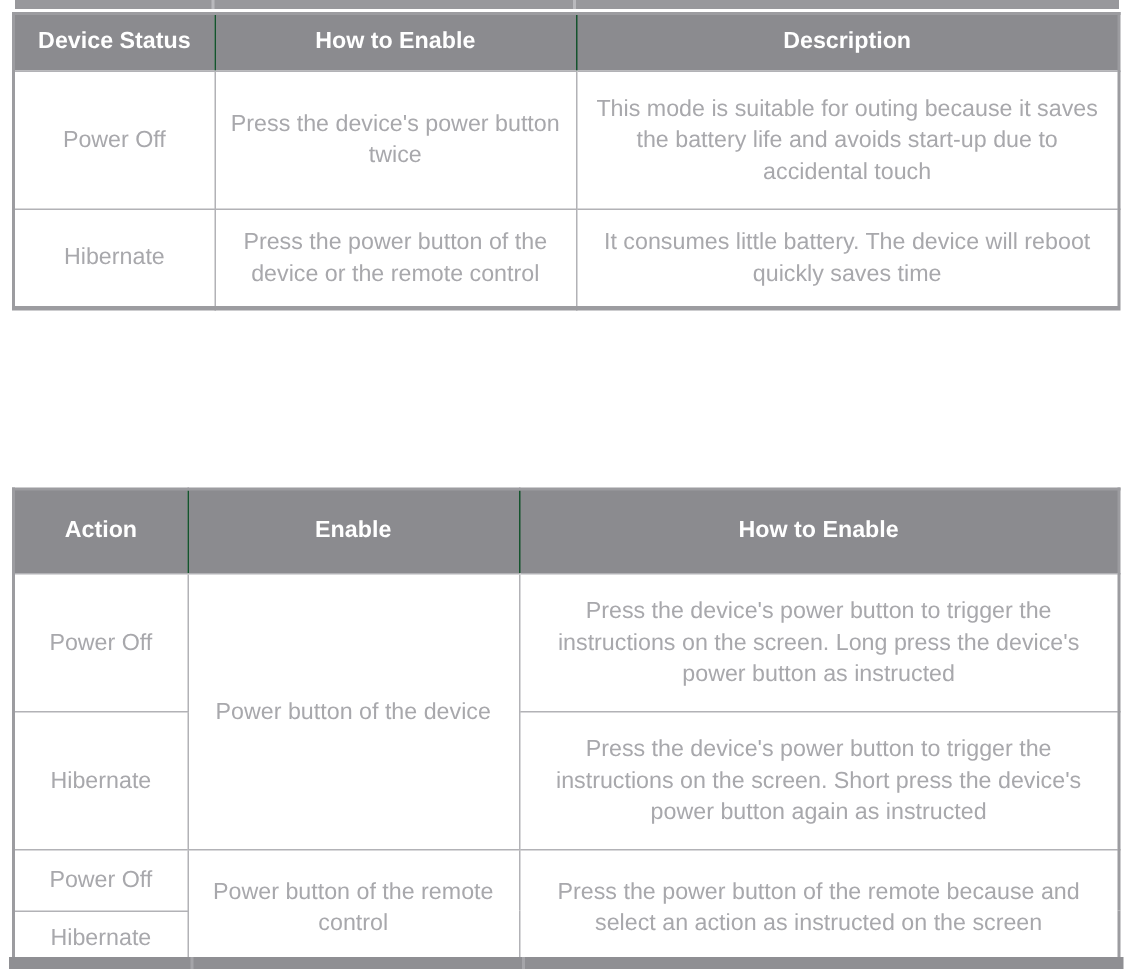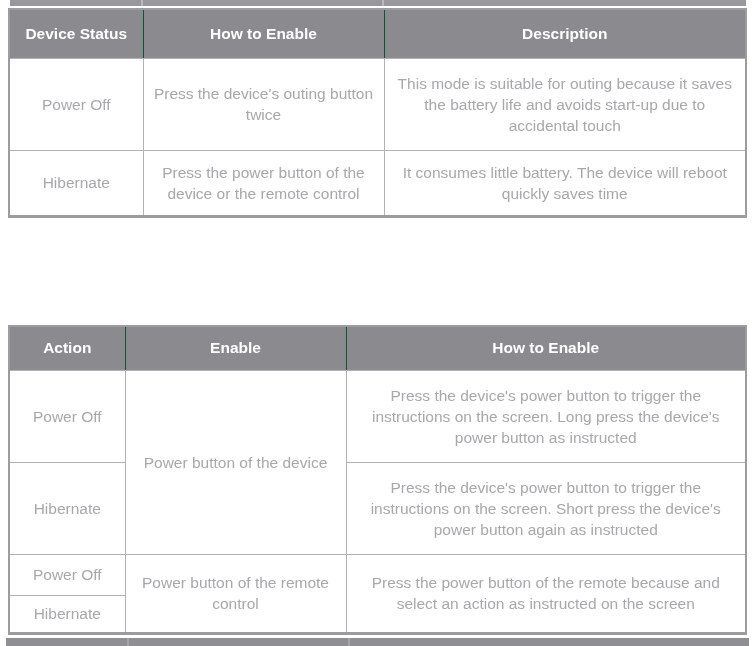--- a/index.html
+++ b/index.html
@@ -49,26 +49,26 @@
     border: 1px solid #b2b2b6;
     color: #a8a8ac;
     font-size: 15.5px;
     line-height: 21px;
     text-align: center;
     vertical-align: middle;
     padding: 3px 8px;
   }
 
   
-  #table1 thead tr { height: 49px; }
+  #table1 thead tr { height: 38px; }
   #table1 tbody tr:nth-child(1) { height: 92px; }
   #table1 tbody tr:nth-child(2) { height: 66px; }
   #table1 tbody tr:nth-child(3) { height: 65px; }
 
-  #table2 thead tr { height: 44px; }
+  #table2 thead tr { height: 56px; }
   #table2 tbody tr:nth-child(1) { height: 92px; }
   #table2 tbody tr:nth-child(2) { height: 92px; }
   #table2 tbody tr:nth-child(3) { height: 41px; }
   #table2 tbody tr:nth-child(4) { height: 38px; }
 </style>
 </head>
 <body>
 
 <div class="strip strip-top">
   <span class="div" style="left:131px"></span>
@@ -84,21 +84,21 @@
   <thead>
     <tr>
       <th>Device Status</th>
       <th>How to Enable</th>
       <th>Description</th>
     </tr>
   </thead>
   <tbody>
     <tr>
       <td>Power Off</td>
-      <td>Press the device's outing button twice</td>
+      <td>Press the device's power button twice</td>
       <td>This mode is suitable for outing because it saves the battery life and avoids start-up due to accidental touch</td>
     </tr>
     <tr>
       <td>Hibernate</td>
       <td>Press the power button of the device or the remote control</td>
       <td>It consumes little battery. The device will reboot quickly saves time</td>
     </tr>
   </tbody>
 </table>
 

